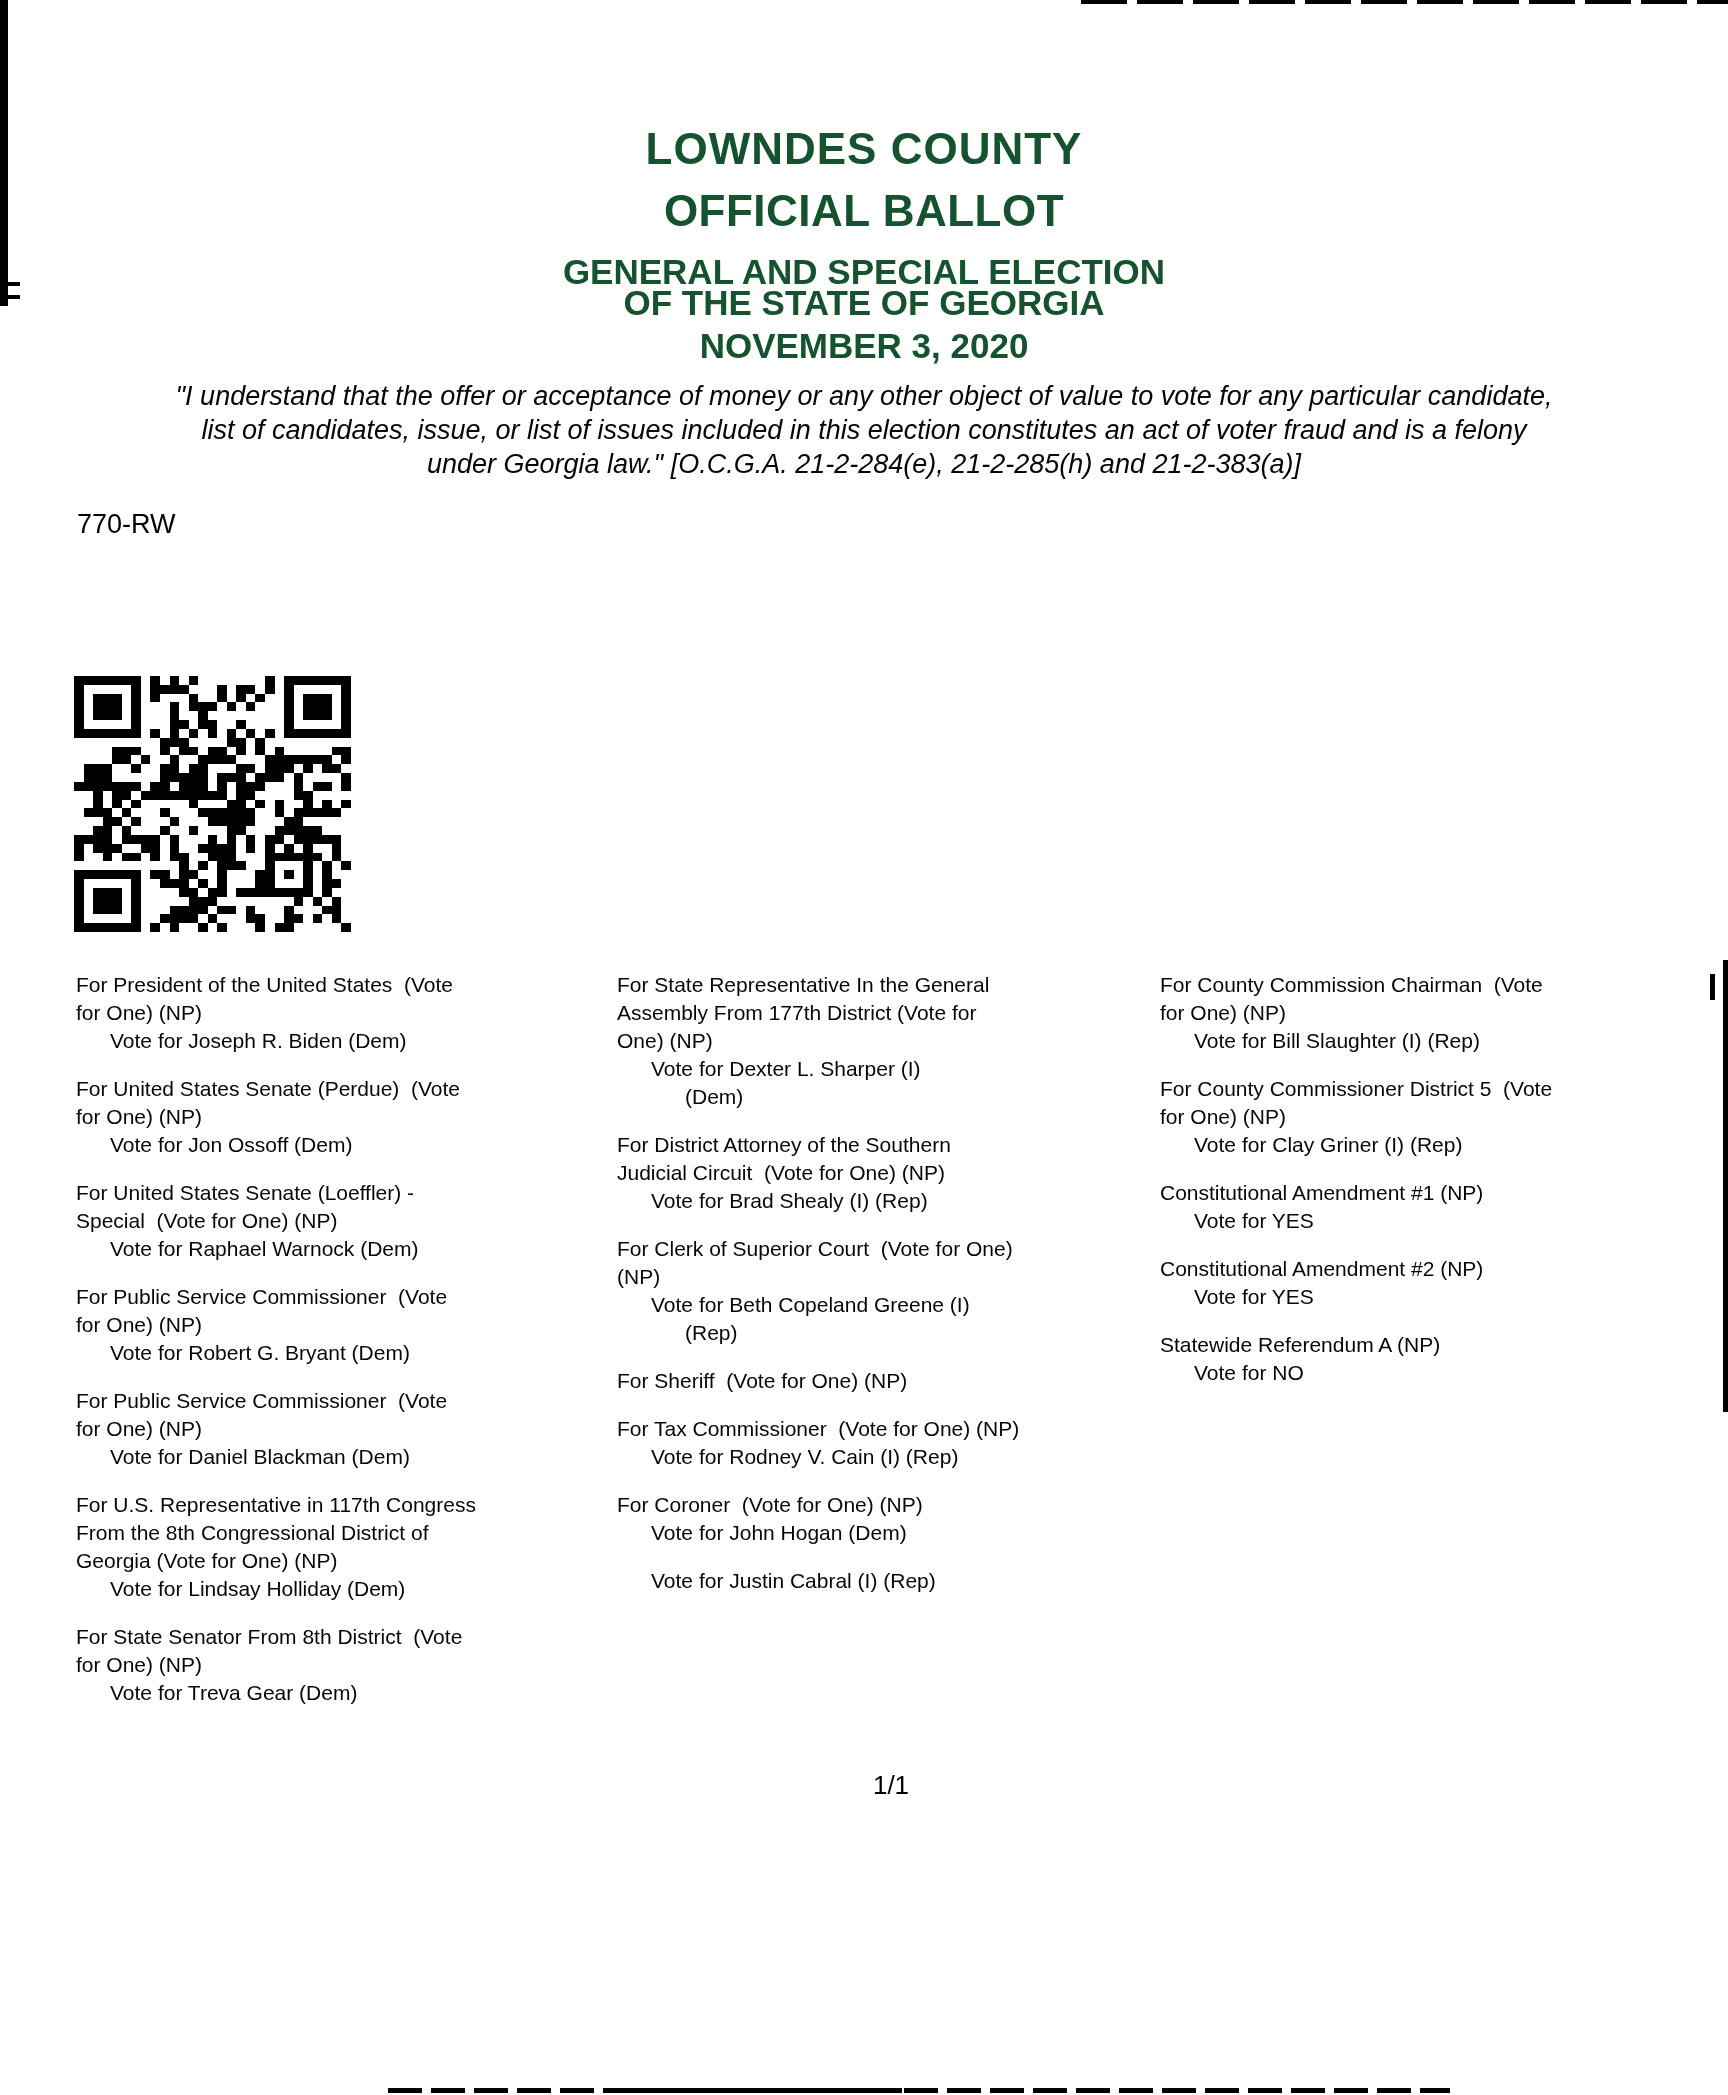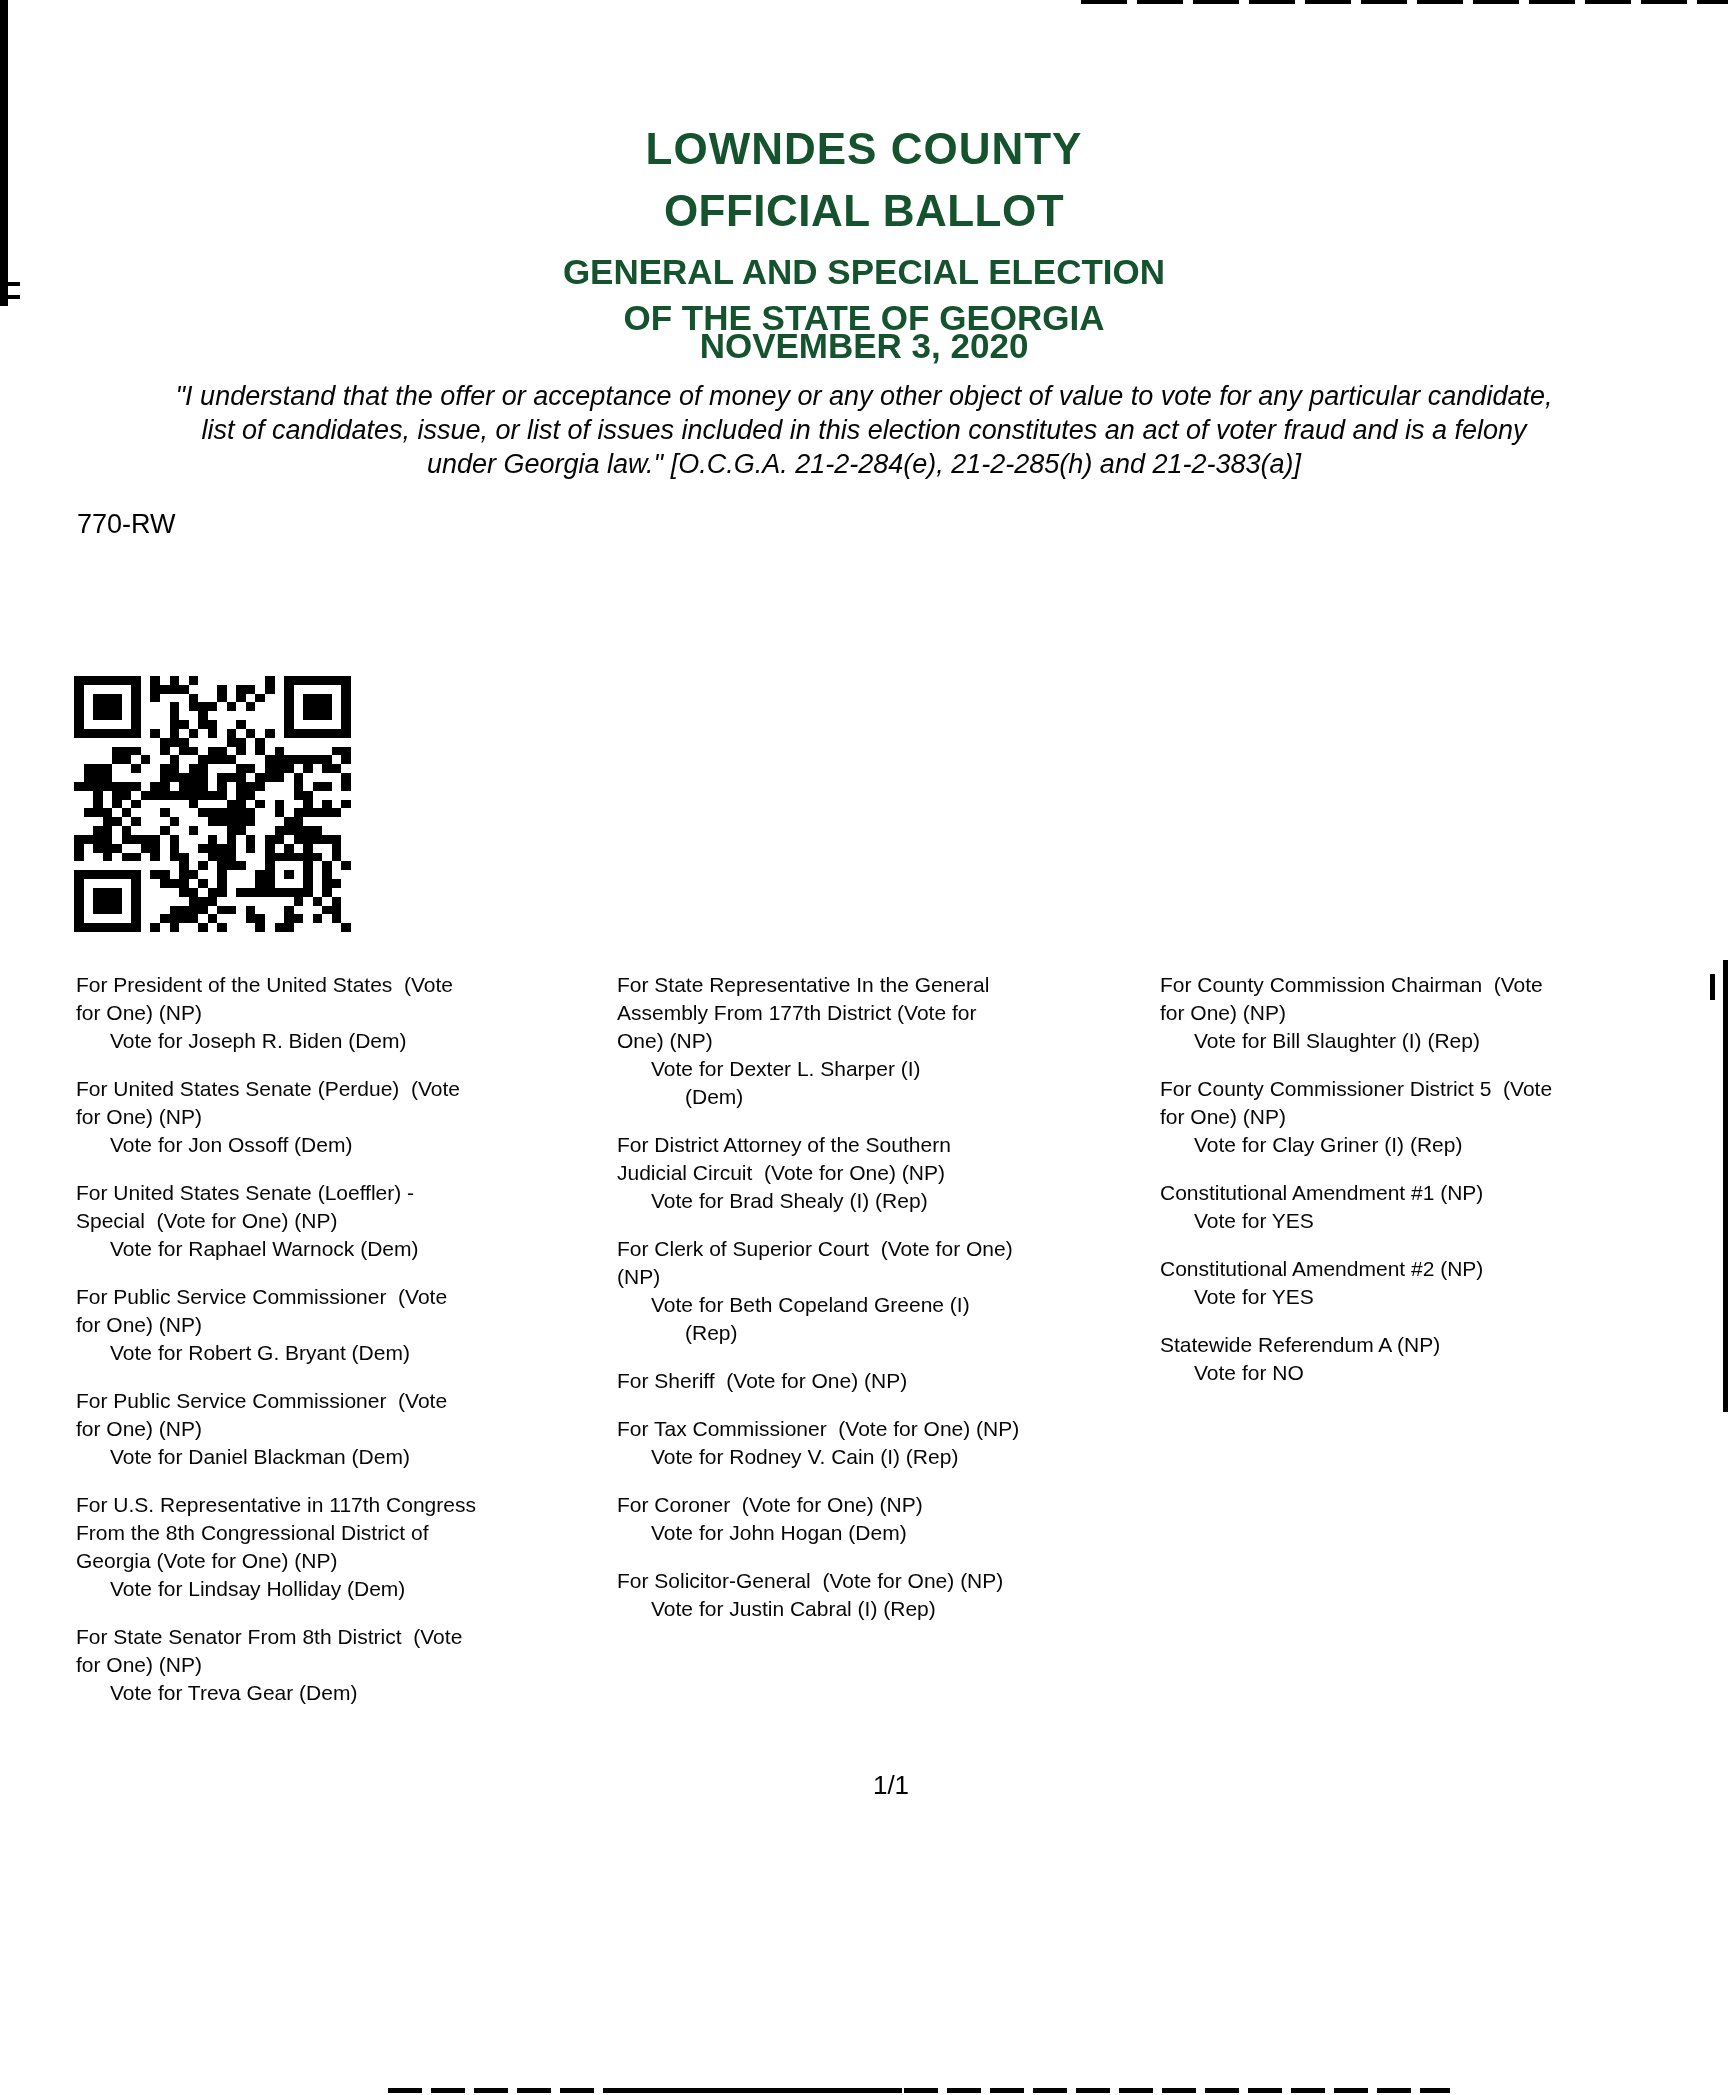--- a/index.html
+++ b/index.html
@@ -5,21 +5,21 @@
   html,body{margin:0;padding:0;}
   body{
     width:1728px;height:2095px;position:relative;overflow:hidden;
     background:#ffffff;color:#000;
     font-family:"Liberation Sans", sans-serif;
   }
   .hdr{position:absolute;left:0;right:0;text-align:center;font-weight:bold;color:#14532d;}
   #hdr-county{top:124px;font-size:44px;letter-spacing:1px;}
   #hdr-ballot{top:186px;font-size:44px;letter-spacing:0.5px;}
   #hdr-election{top:240px;font-size:35px;margin-top:12px;}
-  #hdr-scope{top:298px;font-size:35px;}
+  #hdr-scope{top:283px;font-size:35px;}
   #hdr-date{top:326px;font-size:35px;}
   .disclaimer{
     position:absolute;left:0;right:0;top:379px;text-align:center;
     font-style:italic;font-size:27px;line-height:34px;color:#060606;
   }
   .precinct{position:absolute;left:77px;top:509px;font-size:27px;}
   .qr-wrap{position:absolute;left:74px;top:676px;width:277px;height:256px;}
   .col{position:absolute;top:971px;width:600px;font-size:21px;line-height:28px;color:#070707;}
   #col-1{left:76px;width:540px;}
   #col-2{left:617px;width:545px;}
@@ -558,21 +558,20 @@
   </div>
   <div class="contest">
     <div class="contest-title">For Tax Commissioner  (Vote for One) (NP)</div>
     <div class="contest-vote">Vote for Rodney V. Cain (I) (Rep)</div>
   </div>
   <div class="contest">
     <div class="contest-title">For Coroner  (Vote for One) (NP)</div>
     <div class="contest-vote">Vote for John Hogan (Dem)</div>
   </div>
   <div class="contest">
-    <div class="contest-title">For Solicitor-General  (Vote for One) (NP)</div>
     <div class="contest-vote">Vote for Justin Cabral (I) (Rep)</div>
   </div>
 </div>
 
 <div class="col" id="col-3">
   <div class="contest">
     <div class="contest-title">For County Commission Chairman  (Vote
 for One) (NP)</div>
     <div class="contest-vote">Vote for Bill Slaughter (I) (Rep)</div>
   </div>

